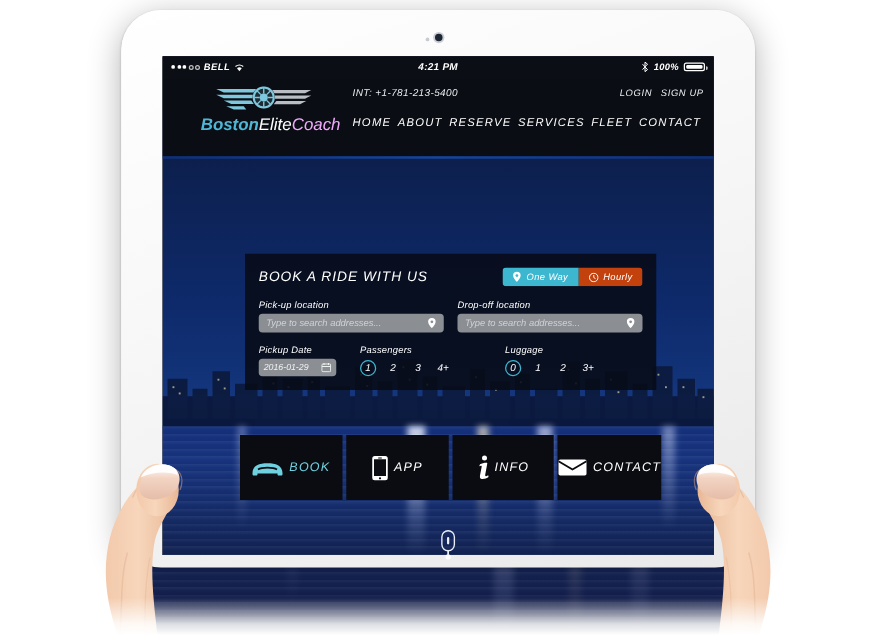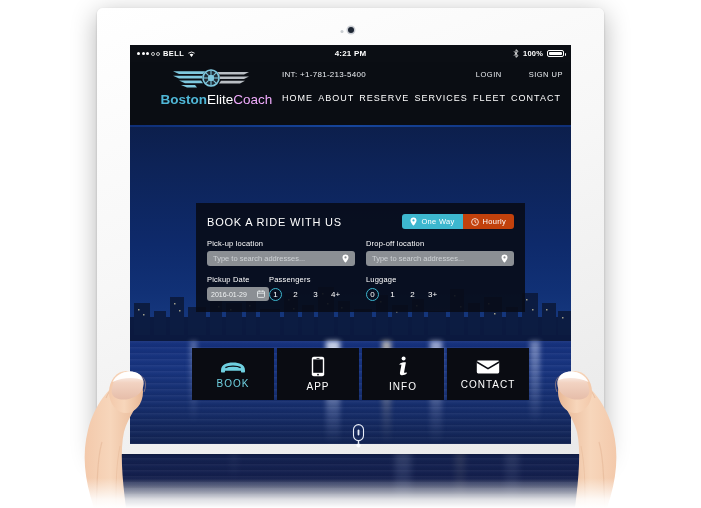--- a/index.html
+++ b/index.html
@@ -85,24 +85,25 @@
   .hand.right { left: 495px; }
 
   
   #tablet {
     position: absolute;
     left: 97px;
     top: 8px;
     width: 507px;
     height: 446px;
     background: linear-gradient(160deg, #ffffff 0%, #f7f7f7 45%, #e9e9e9 100%);
-    border-radius: 6px;
+    border-radius: 32px;
     box-shadow:
       0 6px 26px rgba(0,0,0,0.30),
       0 1px 2px rgba(0,0,0,0.22);
+    font-style: italic;
   }
   #camera {
     position: absolute;
     left: 50%;
     top: 19px;
     transform: translateX(-50%);
     width: 6px; height: 6px;
     border-radius: 50%;
     background: #1d2633;
     box-shadow: 0 0 0 1.5px rgba(170,175,185,.6), -9px 1.5px 0 -1.5px rgba(190,195,200,.85);
@@ -248,21 +249,21 @@
     top: 8px;
     left: 152px;
     right: 8px;
     display: flex;
     align-items: center;
     color: #e9ecf0;
     font-size: 8px;
     letter-spacing: .3px;
   }
   .topinfo .phone { margin-right: 26px; }
-  .topinfo .auth { margin-left: auto; display: flex; gap: 27px; align-items: center; }
+  .topinfo .auth { margin-left: auto; display: flex; gap: 7px; align-items: center; }
   .topinfo .auth span { letter-spacing: .5px; font-size: 7.5px; }
 
   #mainnav {
     position: absolute;
     top: 31px;
     left: 152px;
     right: 8px;
     display: flex;
     justify-content: space-between;
     align-items: center;
@@ -349,20 +350,21 @@
   .input .icon-r {
     margin-left: auto;
     display: flex;
     align-items: center;
   }
 
   .row2 {
     display: flex;
     align-items: flex-end;
     margin-top: 9px;
+    gap: 19px;
   }
   .grp-date { width: 62px; }
   .grp-time { width: 104px; margin-left: 8px; }
   .grp-pass { }
   .grp-lugg { margin-left: 24px; }
 
   .sel-input {
     height: 14px;
     background: #8b8f94;
     border-radius: 3px;
@@ -420,21 +422,21 @@
     width: 337px;
     display: flex;
     gap: 3px;
     z-index: 4;
   }
   .tile {
     width: 82.75px;
     height: 52px;
     background: #0a0c12;
     display: flex;
-    flex-direction: column;
+    flex-direction: row;
     align-items: center;
     justify-content: center;
     gap: 4px;
   }
   .tile .tlabel {
     font-size: 10px;
     letter-spacing: 1px;
     color: #ffffff;
   }
   .tile.active .tlabel { color: #6fd0e0; }

